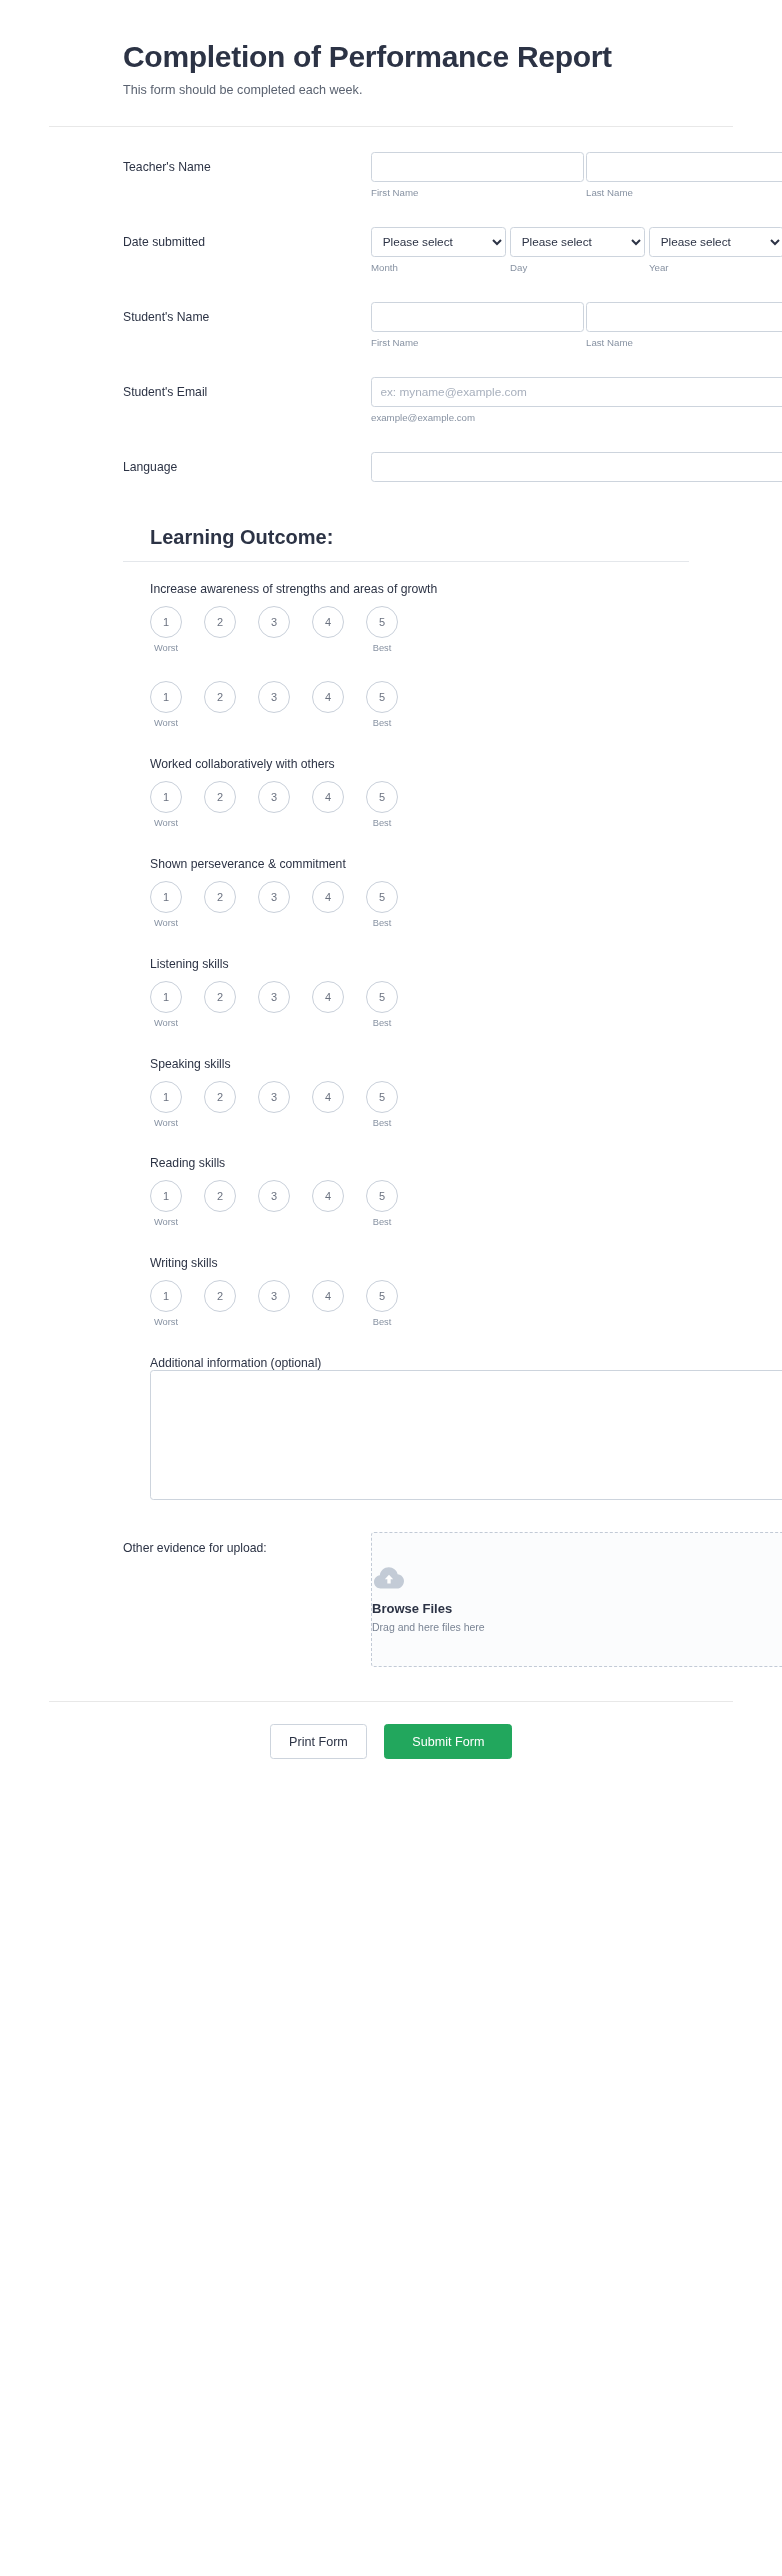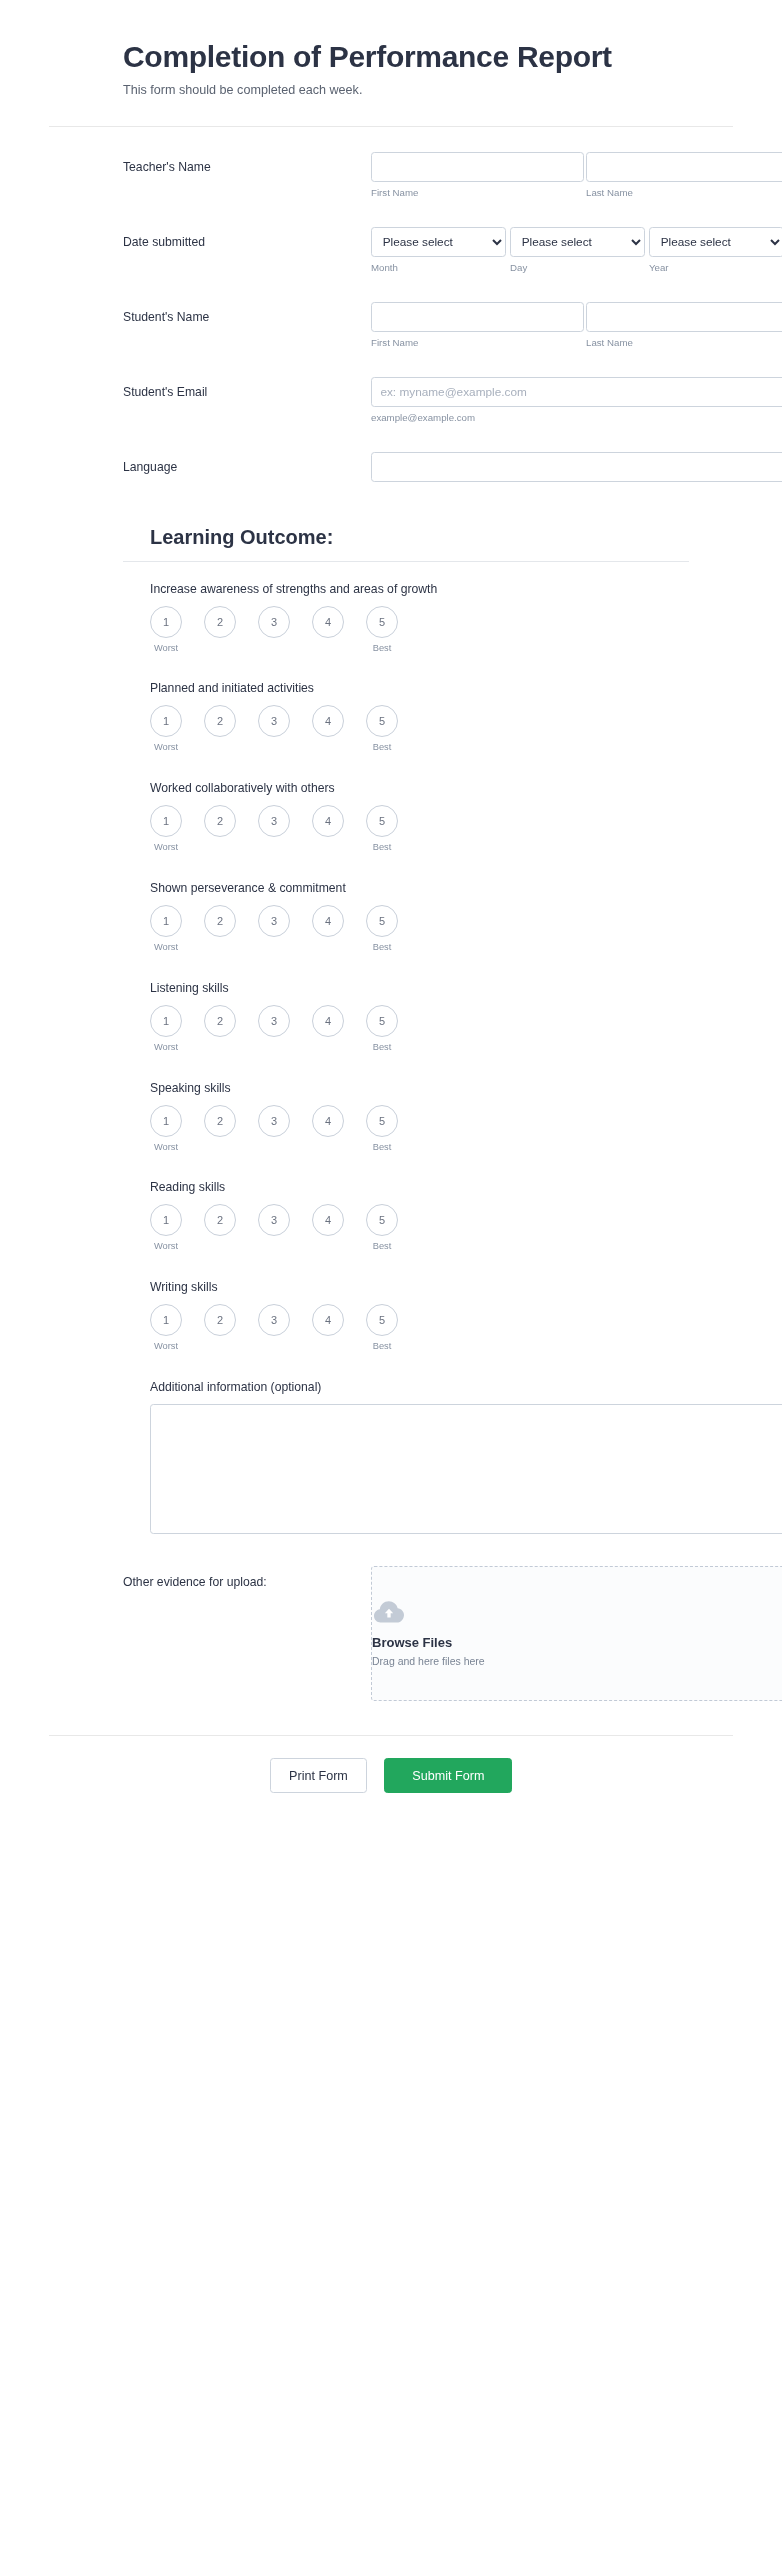--- a/index.html
+++ b/index.html
@@ -157,21 +157,21 @@
   }
 
   
   .ta-block {
     padding-left: 27px;
     margin-bottom: 29px;
   }
   .ta-label {
     font-size: 12.2px;
     color: #2c3345;
-    margin-bottom: 10px;
+    margin-bottom: 0;
   }
   textarea.ta {
     width: 673px;
     height: 130px;
     border: 0.8px solid #cdd4dd;
     border-radius: 3.4px;
     background: #ffffff;
     font-family: "Liberation Sans", sans-serif;
     font-size: 11.8px;
     color: #2c3345;
@@ -348,21 +348,20 @@
           <div class="scale-caption"></div>
         </div>
         <div class="scale-item">
           <div class="scale-circle">5</div>
           <div class="scale-caption">Best</div>
         </div>
       </div>
     </div>
 
     <div class="scale-block">
-      <div class="scale-question">Planned and initiated activities</div>
       <div class="scale-row">
         <div class="scale-item">
           <div class="scale-circle">1</div>
           <div class="scale-caption">Worst</div>
         </div>
         <div class="scale-item">
           <div class="scale-circle">2</div>
           <div class="scale-caption"></div>
         </div>
         <div class="scale-item">

